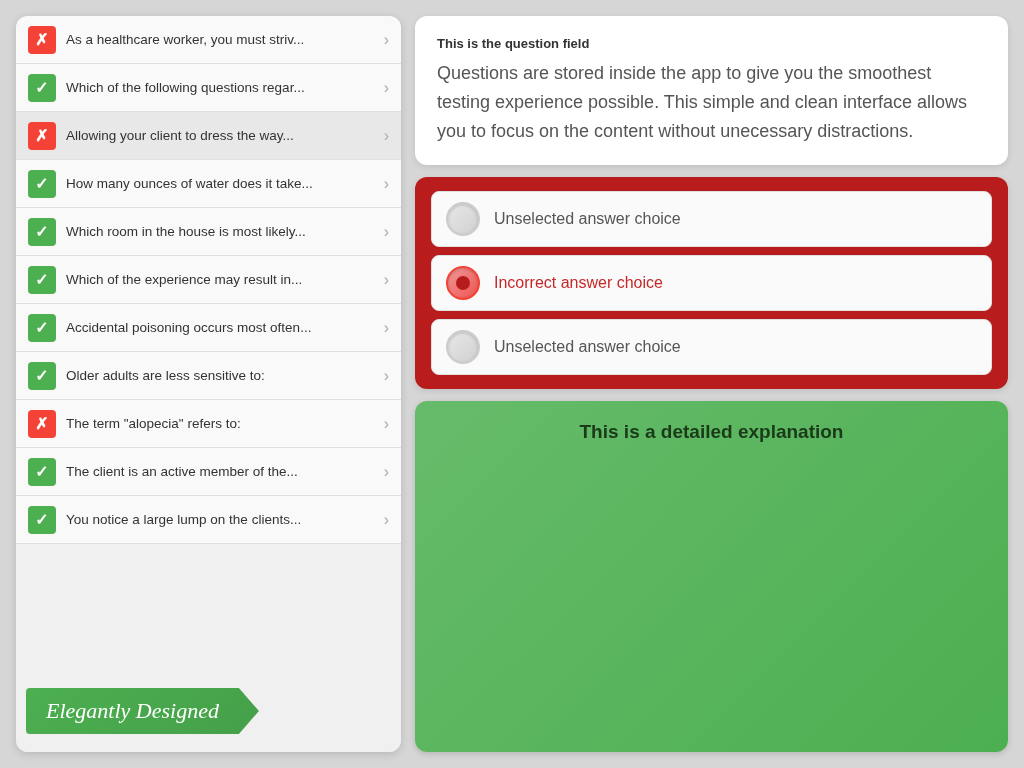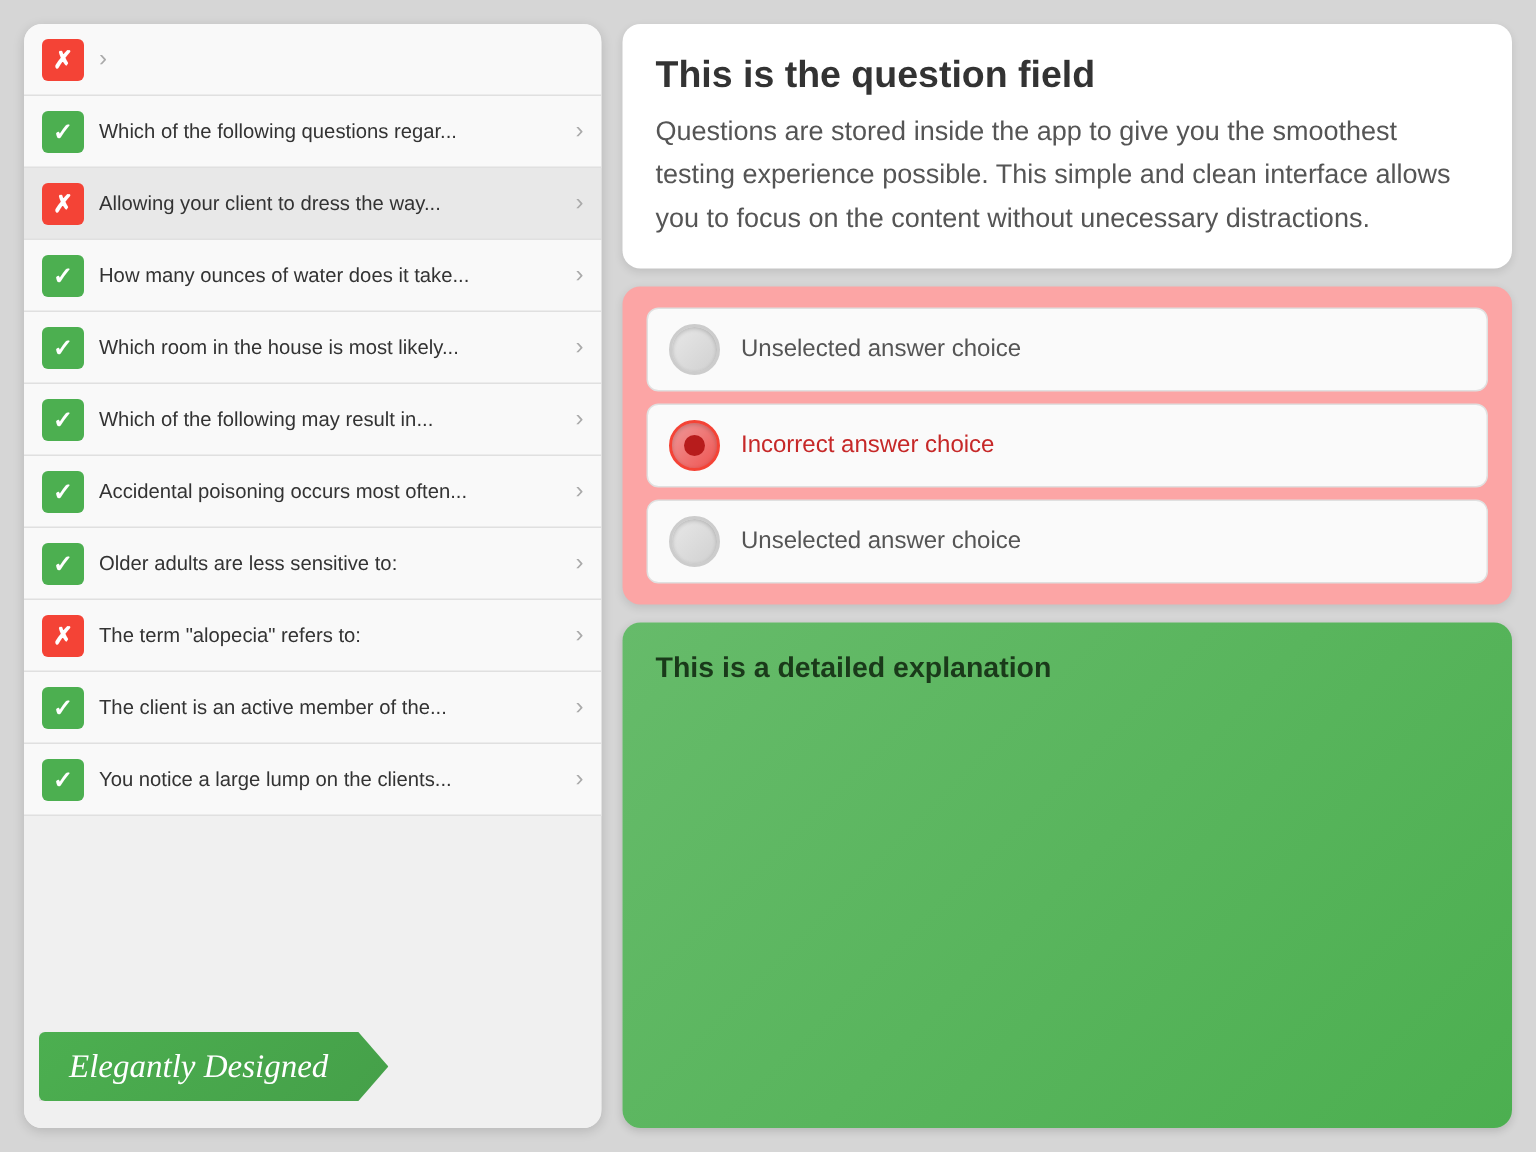--- a/index.html
+++ b/index.html
@@ -126,35 +126,35 @@
 
     
     .question-card {
       background: white;
       border-radius: 12px;
       padding: 20px 22px;
       box-shadow: 0 2px 6px rgba(0,0,0,0.1);
     }
 
     .question-card-title {
-      font-size: 25px;
+      font-size: 13px;
       font-weight: bold;
       color: #333;
       margin-bottom: 8px;
     }
 
     .question-card-body {
       font-size: 18px;
       color: #555;
       line-height: 1.6;
     }
 
     
     .answers-card {
-      background: #fca5a5;
+      background: #b91c1c;
       border-radius: 12px;
       padding: 14px 16px;
       box-shadow: 0 2px 6px rgba(0,0,0,0.1);
       display: flex;
       flex-direction: column;
       gap: 8px;
     }
 
     .answer-item {
       display: flex;
@@ -210,20 +210,21 @@
     .answer-label.incorrect-text { color: #c62828; text-align: center; }
     .answer-label.unselected-text { color: #555; }
 
     
     .explanation-card {
       background: linear-gradient(135deg, #66bb6a, #4caf50);
       border-radius: 12px;
       padding: 20px 22px;
       box-shadow: 0 2px 6px rgba(0,0,0,0.15);
       flex: 1;
+      text-align: center;
     }
 
     .explanation-title {
       font-size: 19px;
       font-weight: bold;
       color: #1a3a1a;
       margin-bottom: 8px;
     }
 
     .explanation-body {
@@ -232,20 +233,21 @@
       line-height: 1.6;
     }
   </style>
 </head>
 <body>
 
 <div class="left-panel">
   <div class="question-list" id="question-list">
       <div class="question-item">
         <div class="x-icon">✗</div>
+        <span class="question-text">As a healthcare worker, you must striv...</span>
         <span class="chevron-icon">›</span>
       </div>
       <div class="question-item">
         <div class="check-icon">✓</div>
         <span class="question-text">Which of the following questions regar...</span>
         <span class="chevron-icon">›</span>
       </div>
       <div class="question-item selected">
         <div class="x-icon">✗</div>
         <span class="question-text">Allowing your client to dress the way...</span>
@@ -256,21 +258,21 @@
         <span class="question-text">How many ounces of water does it take...</span>
         <span class="chevron-icon">›</span>
       </div>
       <div class="question-item">
         <div class="check-icon">✓</div>
         <span class="question-text">Which room in the house is most likely...</span>
         <span class="chevron-icon">›</span>
       </div>
       <div class="question-item">
         <div class="check-icon">✓</div>
-        <span class="question-text">Which of the following may result in...</span>
+        <span class="question-text">Which of the experience may result in...</span>
         <span class="chevron-icon">›</span>
       </div>
       <div class="question-item">
         <div class="check-icon">✓</div>
         <span class="question-text">Accidental poisoning occurs most often...</span>
         <span class="chevron-icon">›</span>
       </div>
       <div class="question-item">
         <div class="check-icon">✓</div>
         <span class="question-text">Older adults are less sensitive to:</span>

